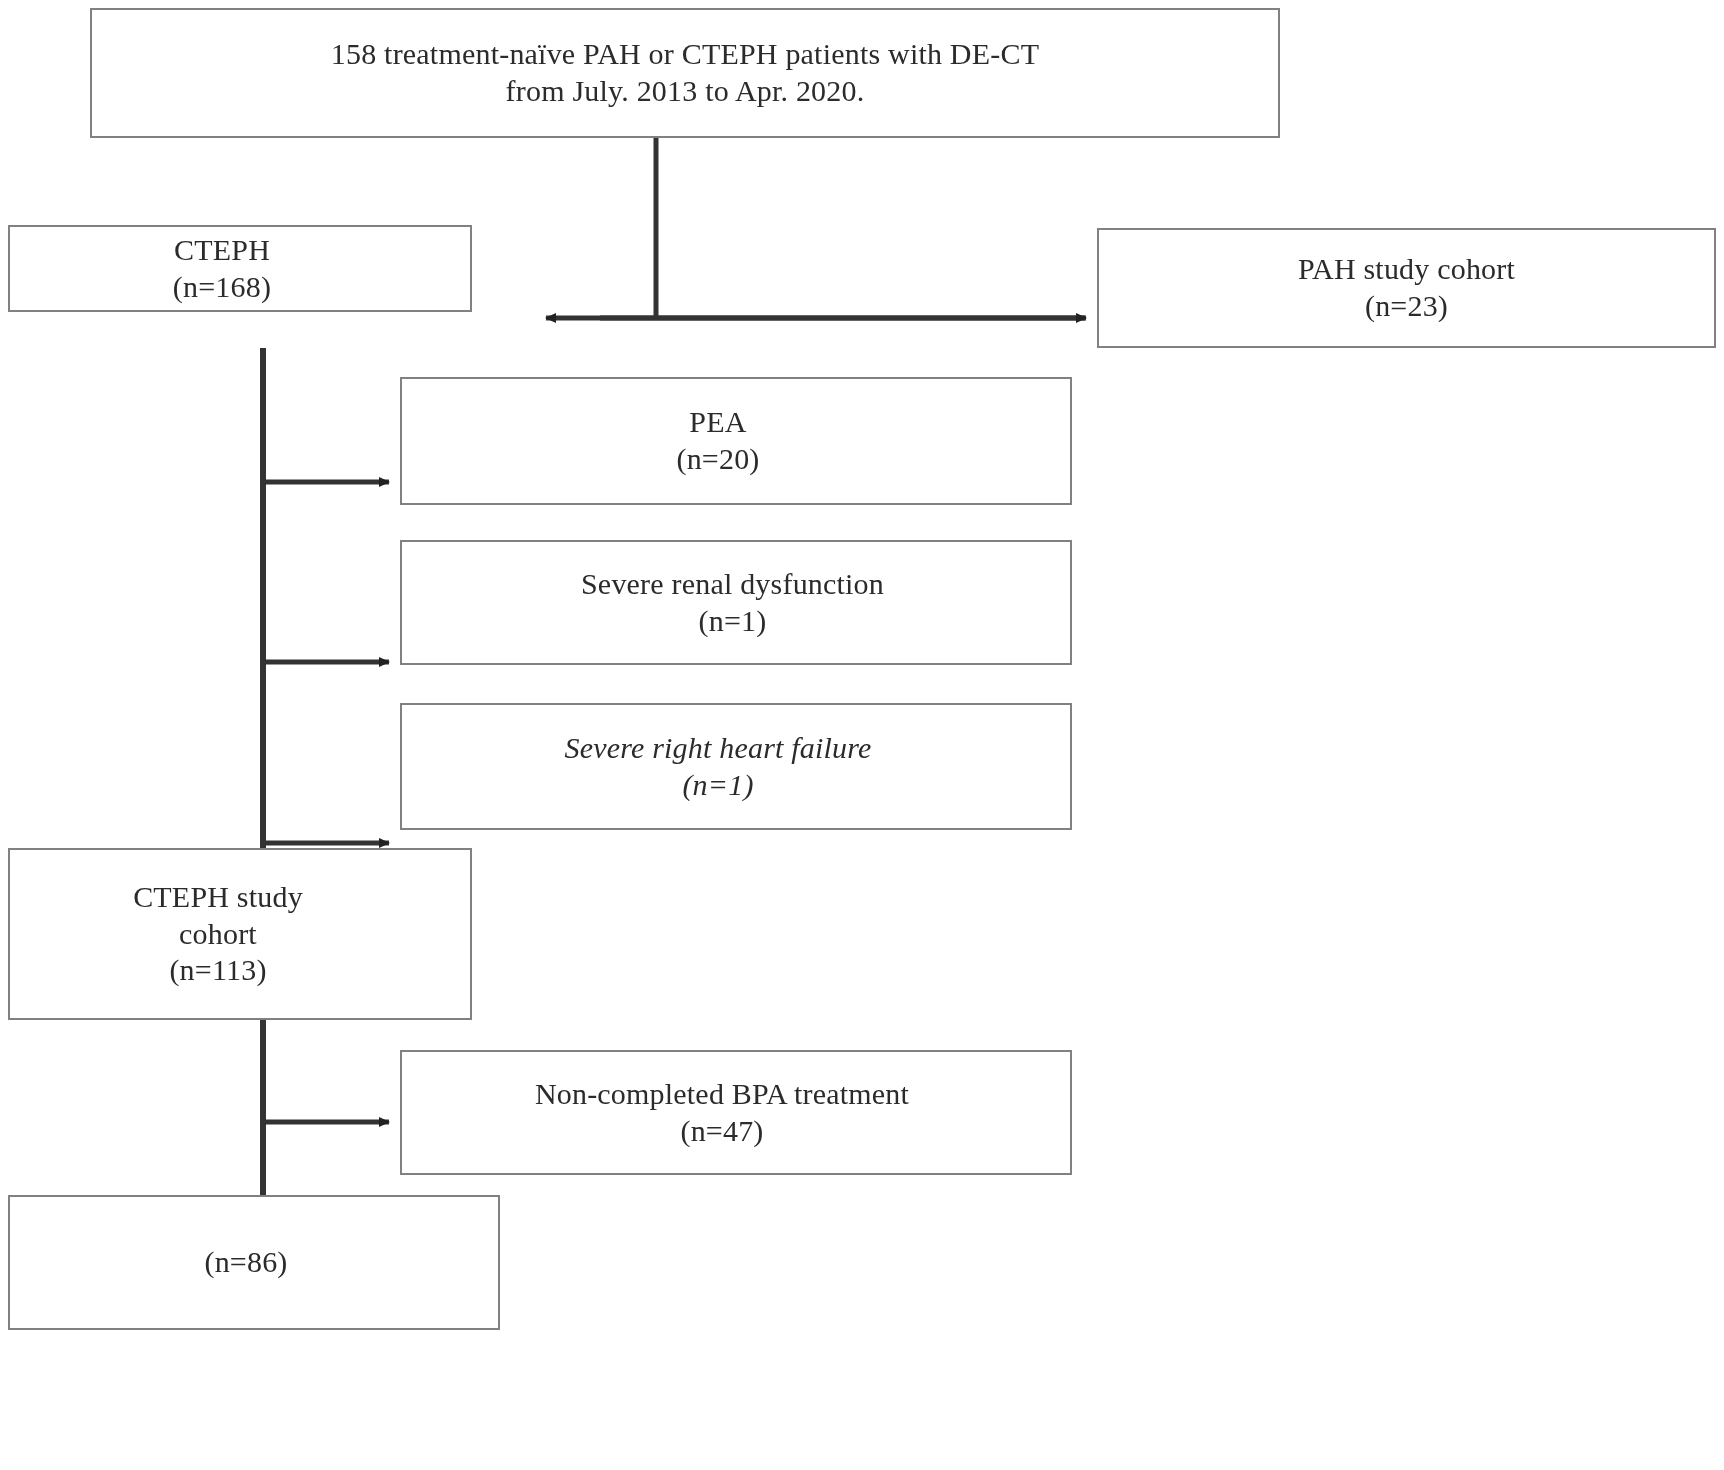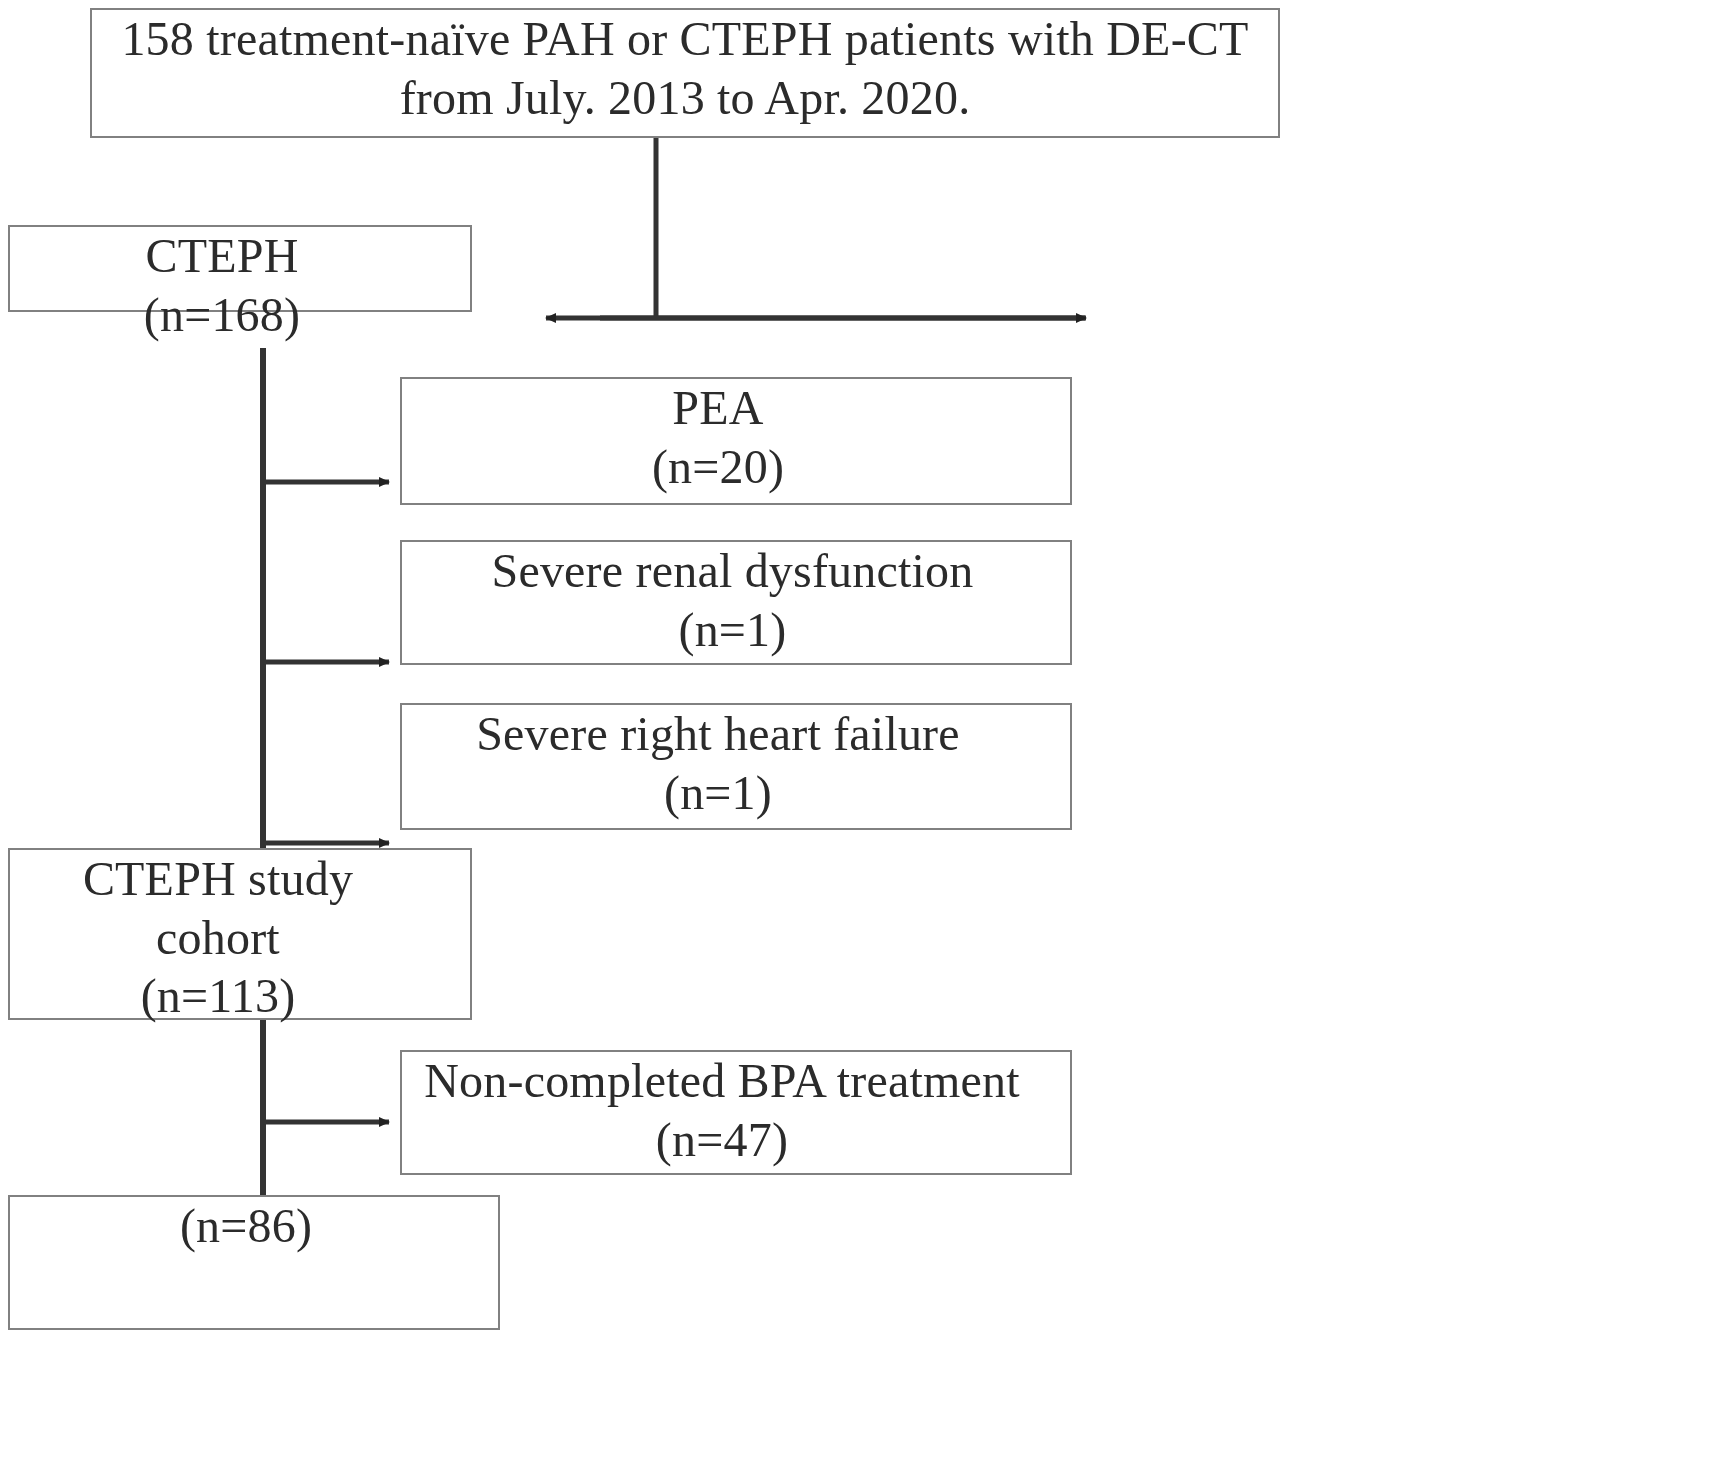--- a/index.html
+++ b/index.html
@@ -16,23 +16,23 @@
     overflow: hidden;
   }
   .node {
     position: absolute;
     box-sizing: border-box;
     border: 2px solid #818181;
     background: #ffffff;
     display: flex;
     flex-direction: column;
     align-items: center;
-    justify-content: flex-start;
+    justify-content: center;
     color: #2b2b2b;
-    font-size: 48px;
+    font-size: 30px;
     line-height: 1.22;
     text-align: center;
     letter-spacing: 0.2px;
   }
   .node .ln {
     display: block;
     white-space: nowrap;
   }
   
   #node-top      { left: 90px;   top: 8px;    width: 1190px; height: 130px; }
@@ -44,21 +44,21 @@
   #node-cohort   { left: 8px;    top: 848px;  width: 464px;  height: 172px; }
   #node-noncomp  { left: 400px;  top: 1050px; width: 672px;  height: 125px; }
   #node-efficacy { left: 8px;    top: 1195px; width: 492px;  height: 135px; }
 
   
   #node-cteph .textblock   { transform: translateX(-18px); }
   #node-cohort .textblock  { transform: translateX(-22px); }
   #node-efficacy .textblock{ transform: translateX(-8px); }
   #node-pea .textblock     { transform: translateX(-18px); }
   #node-renal .textblock   { transform: translateX(-18px); margin-left: 29px; }
-  #node-rhf .textblock     { transform: translateX(-18px); }
+  #node-rhf .textblock     { transform: translateX(-18px); font-style: italic; }
   #node-noncomp .textblock { transform: translateX(-14px); }
 
   .edge-layer {
     position: absolute;
     left: 0; top: 0;
     width: 1724px;
     height: 1470px;
     pointer-events: none;
   }
 </style>
@@ -106,20 +106,26 @@
     </div>
   </div>
 
   <div class="node" id="node-cteph">
     <div class="textblock">
       <span class="ln">CTEPH</span>
       <span class="ln">(n=168)</span>
     </div>
   </div>
 
+  <div class="node" id="node-pah">
+    <div class="textblock">
+      <span class="ln">PAH study cohort</span>
+      <span class="ln">(n=23)</span>
+    </div>
+  </div>
 
   <div class="node" id="node-pea">
     <div class="textblock">
       <span class="ln">PEA</span>
       <span class="ln">(n=20)</span>
     </div>
   </div>
 
   <div class="node" id="node-renal">
     <div class="textblock">

